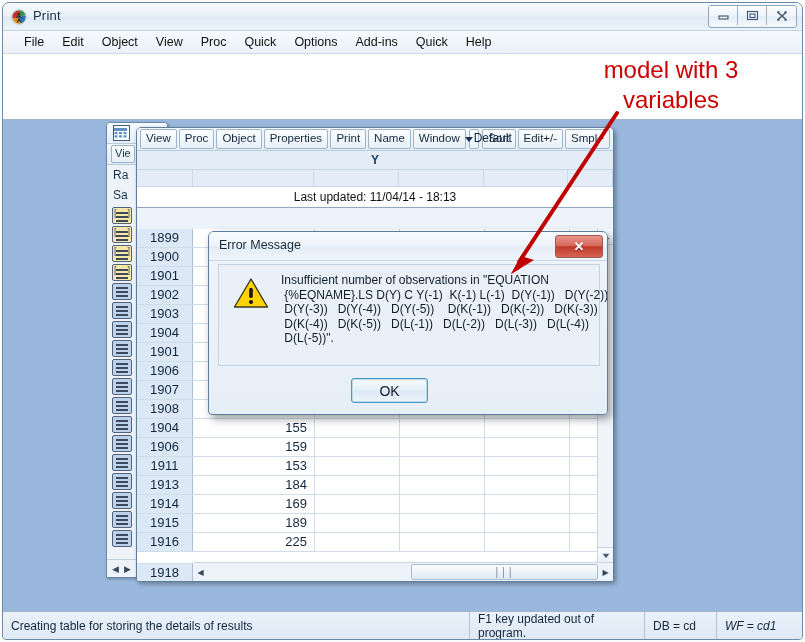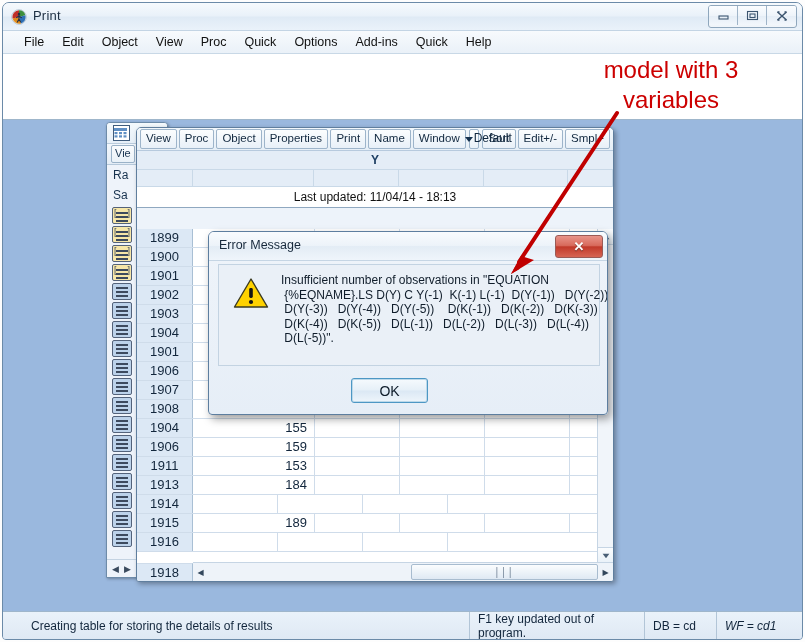--- a/index.html
+++ b/index.html
@@ -541,21 +541,21 @@
   }
   .sb-cell {
     font-size: 12px;
     color: #12263c;
     display: flex;
     align-items: center;
     padding: 0 8px;
     border-right: 1px solid #b2c5d7;
     box-sizing: border-box;
   }
-  .sb-main { flex: 1; border-right: 1px solid #b2c5d7; margin-left: 20px; }
+  .sb-main { flex: 1; border-right: 1px solid #b2c5d7; }
   .sb-f1 { width: 175px; justify-content: flex-start; }
   .sb-db { width: 72px; }
   .sb-wf { width: 85px; border-right: none; font-style: italic; }
 </style>
 </head>
 <body>
 
 <div id="app">
   <div class="main-window">
 
@@ -863,33 +863,35 @@
           </div>
         <div class="grow">
             <div class="gyear">1913</div>
             <div class="gval">184</div>
             <div class="gblank"></div>
             <div class="gblank"></div>
             <div class="gblank"></div>
           </div>
         <div class="grow">
             <div class="gyear">1914</div>
+            <div class="gval">169</div>
             <div class="gblank"></div>
             <div class="gblank"></div>
             <div class="gblank"></div>
           </div>
         <div class="grow">
             <div class="gyear">1915</div>
             <div class="gval">189</div>
             <div class="gblank"></div>
             <div class="gblank"></div>
             <div class="gblank"></div>
           </div>
         <div class="grow">
             <div class="gyear">1916</div>
+            <div class="gval">225</div>
             <div class="gblank"></div>
             <div class="gblank"></div>
             <div class="gblank"></div>
           </div>
 
       </div>
 
       <div class="sr-vscroll">
         <div class="vs-arrow">
           <svg width="8" height="6" viewBox="0 0 8 6">

